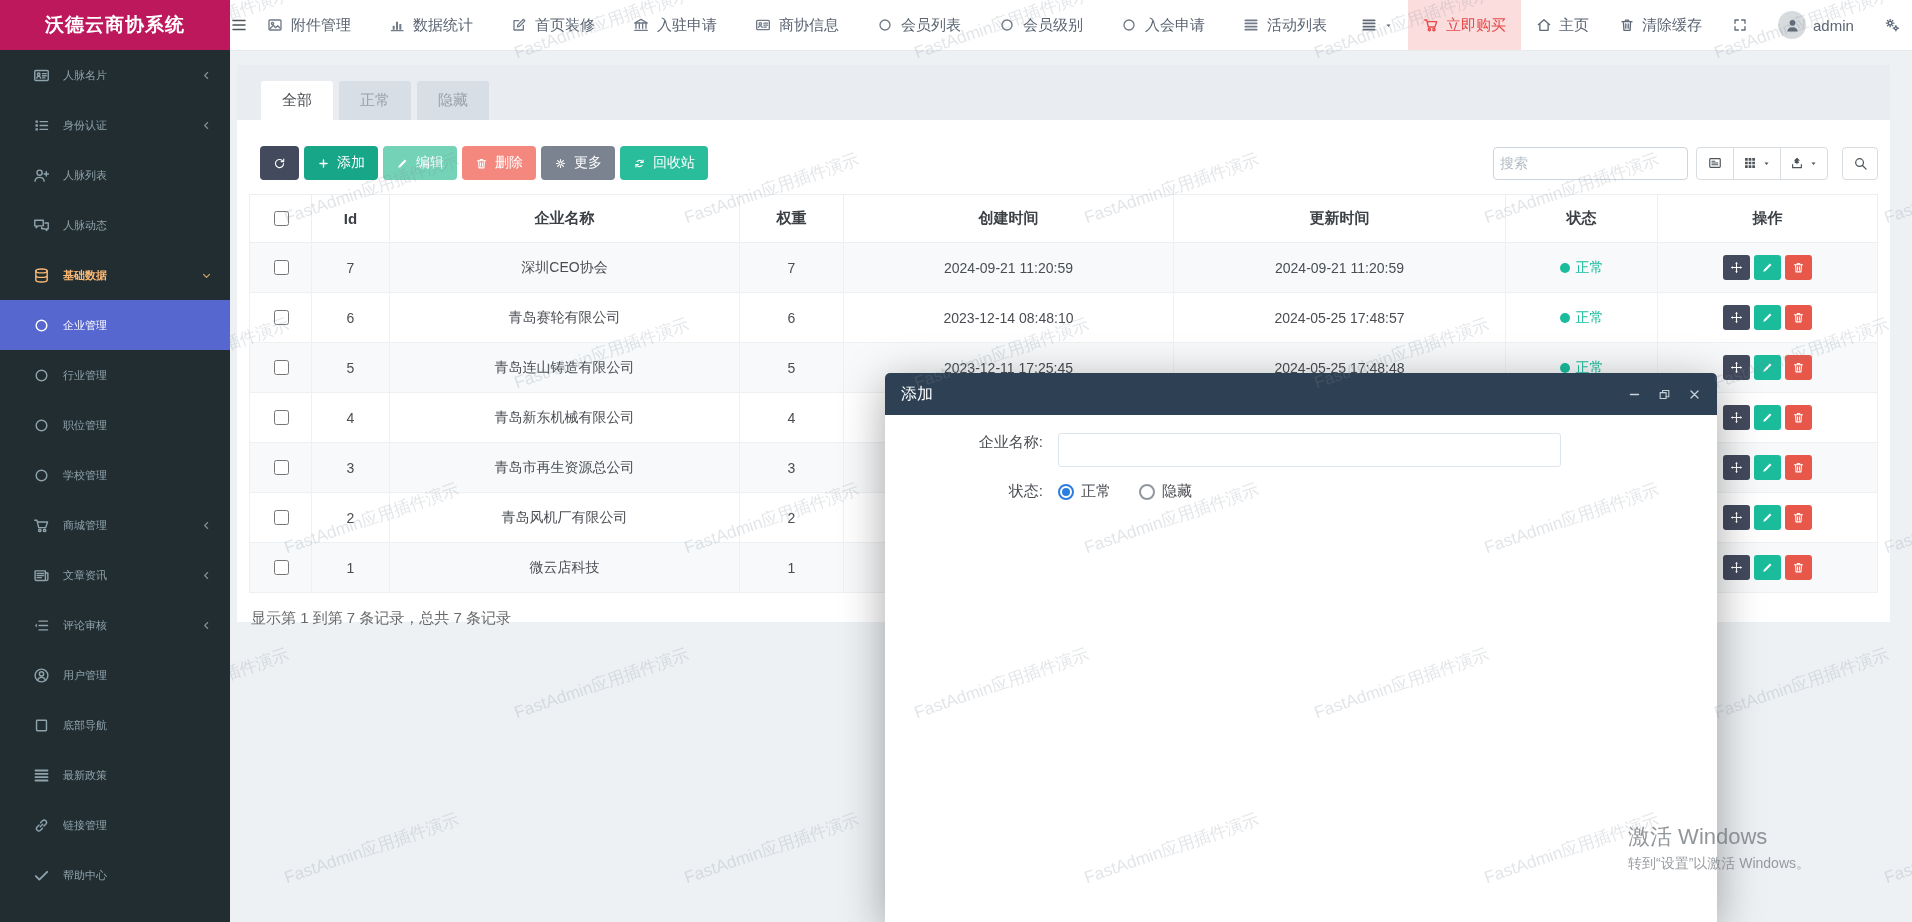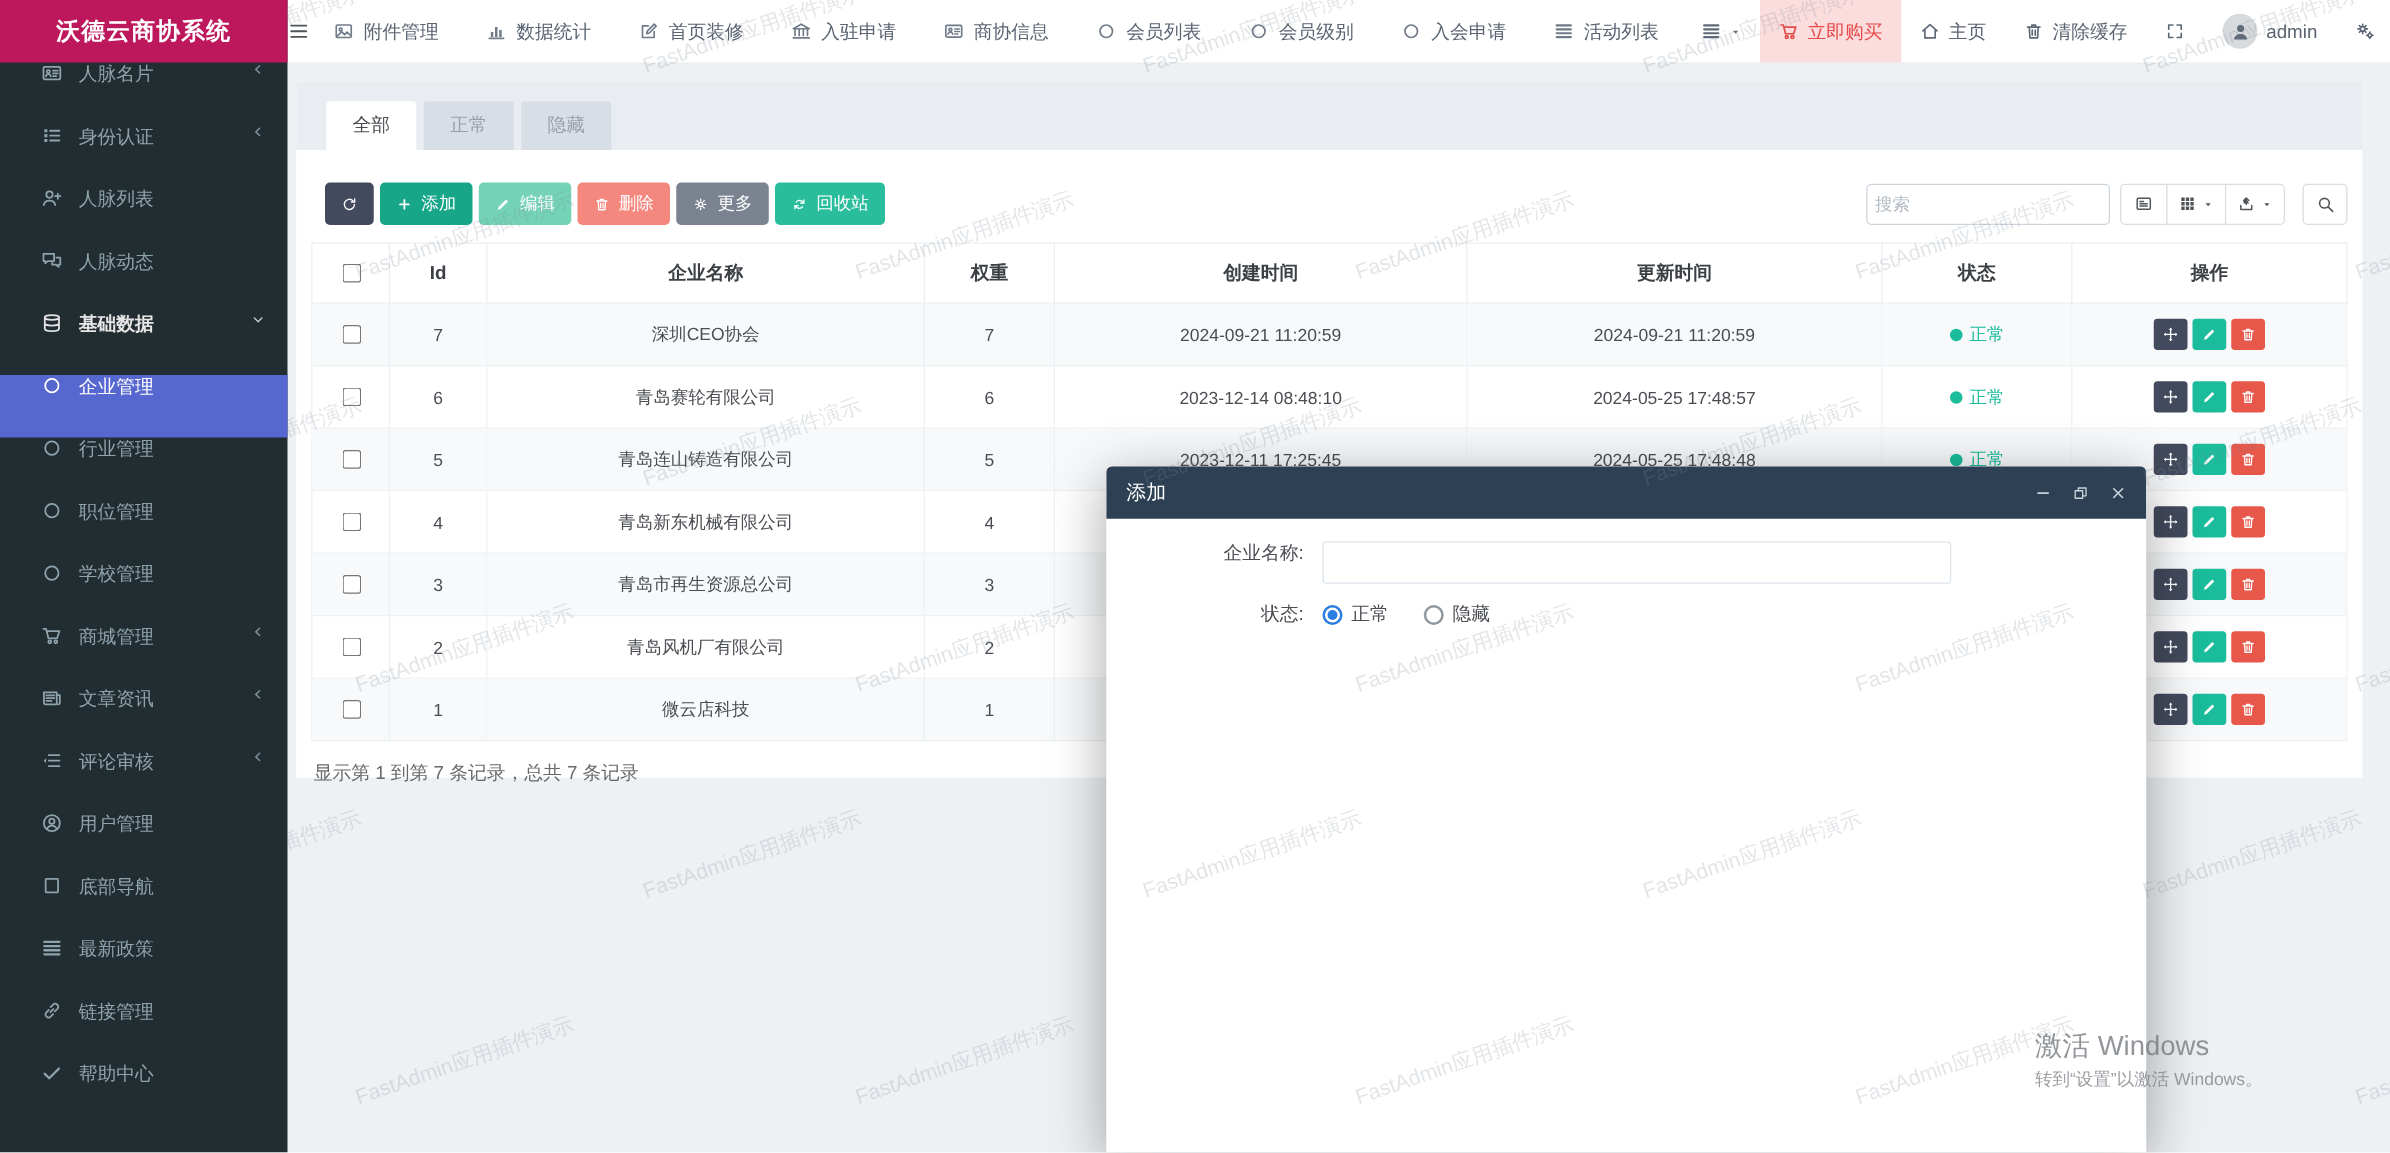--- a/index.html
+++ b/index.html
@@ -8,24 +8,24 @@
     font-family:"Liberation Sans","DejaVu Sans",sans-serif;
     background:#eef1f4;
   }
   .ic{display:inline-flex;flex:none}
   .ic svg{width:100%;height:100%;display:block}
 
   
   .sidebar{position:absolute;left:0;top:0;width:230px;height:922px;background:#222d32;z-index:20}
   .logo{height:50px;background:#be185d;color:#fff;font-size:19px;font-weight:700;
         display:flex;align-items:center;justify-content:center;letter-spacing:1px}
-  .s-item{height:50px;display:flex;padding:0 18px 0 33px;
-          color:#8fa3ac;font-size:15px;cursor:pointer}
+  .s-item{height:50px;display:flex;align-items:center;padding:0 18px 0 33px;
+          color:#8fa3ac;font-size:11px;cursor:pointer}
   .s-item .ic{width:17px;height:17px;margin-right:13px}
-  .s-item.open{color:#e5e5e5;font-weight:700}
+  .s-item.open{color:#fdba74;font-weight:700}
   .s-item.active{background:#5767d0;color:#fff}
   .s-item .chev{margin-left:auto;width:11px;height:11px;opacity:.85;margin-right:0}
 
   
   .topnav{position:absolute;left:230px;top:0;right:0;height:50px;background:#fff;
           border-bottom:1px solid #e7eaec;display:flex;align-items:stretch;z-index:15}
   .burger{width:50px;display:flex;align-items:center;justify-content:center;color:#4e5458;cursor:pointer}
   .burger .ic{width:18px;height:18px}
   .nav-link{display:flex;align-items:center;gap:8px;padding:0 19px;color:#5a6472;font-size:15px;cursor:pointer;white-space:nowrap}
   .nav-link .ic{width:16px;height:16px;color:#707a88}

